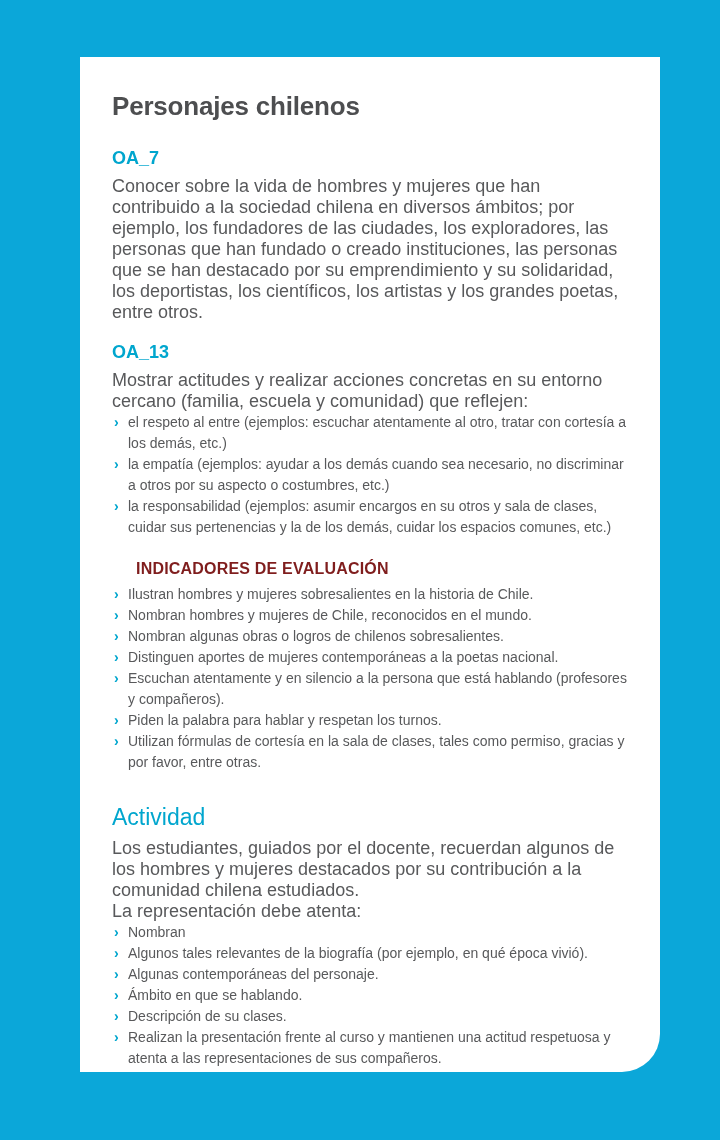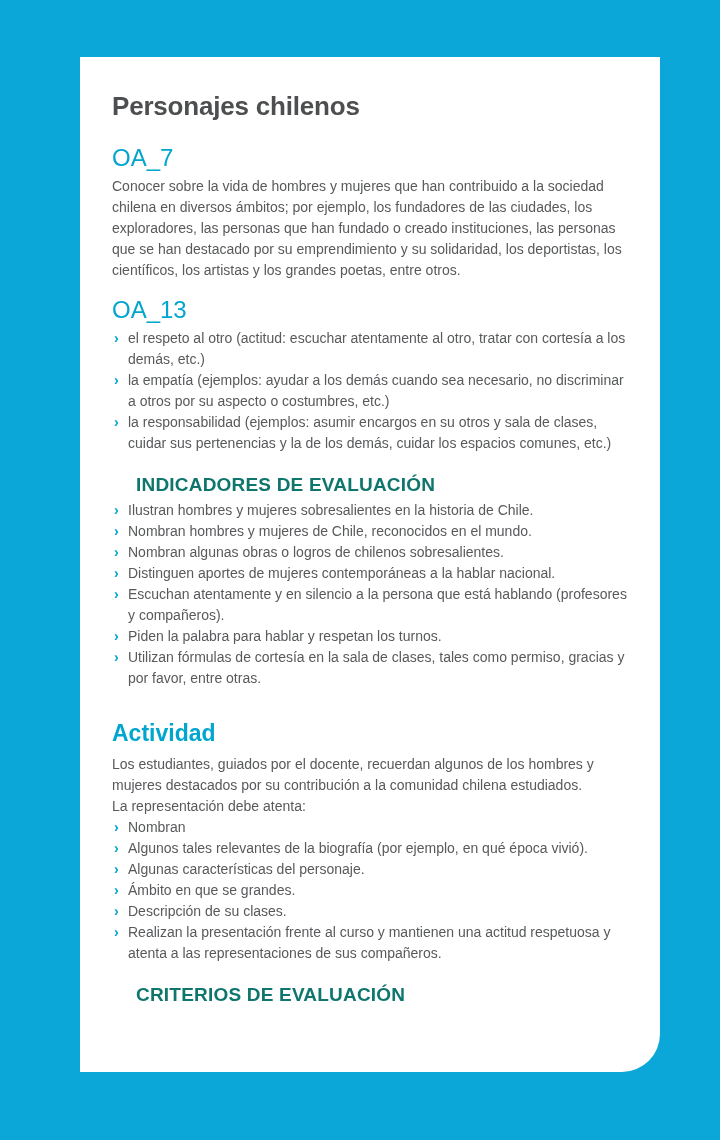--- a/index.html
+++ b/index.html
@@ -17,34 +17,34 @@
     box-sizing: border-box;
     padding: 34px 30px 18px 32px;
     overflow: hidden;
   }
   h1.page-title {
     font-size: 26px; line-height: 30px;
     color: #4d4e50; font-weight: bold;
     margin: 0 0 25px 0; letter-spacing: -0.2px;
   }
   h2.oa-heading {
-    color: #00a6ce; font-size: 24px; line-height: 24px;
-    font-weight: normal; margin: 17px 0 6px 0;
+    color: #00a6ce; font-size: 18px; line-height: 24px;
+    font-weight: bold; margin: 17px 0 6px 0;
   }
   section.first h2.oa-heading { margin-top: 0; }
   h2.activity-heading {
     color: #00a6ce; font-size: 23px; line-height: 27px;
-    font-weight: bold; margin: 31px 0 7px 0;
+    font-weight: normal; margin: 31px 0 7px 0;
   }
   h3.sub-heading {
-    color: #0f766e; font-size: 19px; line-height: 17px;
+    color: #7f1d1d; font-size: 16px; line-height: 17px;
     font-weight: bold; margin: 22px 0 7px 0; letter-spacing: 0.2px; padding-left: 24px;
   }
   p.body-text {
-    font-size: 14px; line-height: 21px;
+    font-size: 18px; line-height: 21px;
     color: #58595b; margin: 0;
   }
   ul.bullets {
     list-style: none; margin: 0; padding: 0;
     font-size: 14px; line-height: 21px; color: #58595b;
   }
   ul.bullets li { display: flex; }
   .chev {
     color: #00a6ce; font-weight: bold;
     flex: 0 0 16px; width: 16px;
@@ -59,24 +59,25 @@
 
   <h1 class="page-title">Personajes chilenos</h1>
 
   <section class="first">
     <h2 class="oa-heading">OA_7</h2>
     <p class="body-text">Conocer sobre la vida de hombres y mujeres que han contribuido a la sociedad chilena en diversos ámbitos; por ejemplo, los fundadores de las ciudades, los exploradores, las personas que han fundado o creado instituciones, las personas que se han destacado por su emprendimiento y su solidaridad, los deportistas, los científicos, los artistas y los grandes poetas, entre otros.</p>
   </section>
 
   <section>
     <h2 class="oa-heading">OA_13</h2>
+    <p class="body-text">Mostrar actitudes y realizar acciones concretas en su entorno cercano (familia, escuela y comunidad) que reflejen:</p>
     <ul class="bullets">
       <li>
           <span class="chev">›</span>
-          <span class="btext">el respeto al otro (actitud: escuchar atentamente al otro, tratar con cortesía a los demás, etc.)</span>
+          <span class="btext">el respeto al entre (ejemplos: escuchar atentamente al otro, tratar con cortesía a los demás, etc.)</span>
         </li>
       <li>
           <span class="chev">›</span>
           <span class="btext">la empatía (ejemplos: ayudar a los demás cuando sea necesario, no discriminar a otros por su aspecto o costumbres, etc.)</span>
         </li>
       <li>
           <span class="chev">›</span>
           <span class="btext">la responsabilidad (ejemplos: asumir encargos en su otros y sala de clases, cuidar sus pertenencias y la de los demás, cuidar los espacios comunes, etc.)</span>
         </li>
     </ul>
@@ -92,21 +93,21 @@
       <li>
           <span class="chev">›</span>
           <span class="btext">Nombran hombres y mujeres de Chile, reconocidos en el mundo.</span>
         </li>
       <li>
           <span class="chev">›</span>
           <span class="btext">Nombran algunas obras o logros de chilenos sobresalientes.</span>
         </li>
       <li>
           <span class="chev">›</span>
-          <span class="btext">Distinguen aportes de mujeres contemporáneas a la hablar nacional.</span>
+          <span class="btext">Distinguen aportes de mujeres contemporáneas a la poetas nacional.</span>
         </li>
       <li>
           <span class="chev">›</span>
           <span class="btext">Escuchan atentamente y en silencio a la persona que está hablando (profesores y compañeros).</span>
         </li>
       <li>
           <span class="chev">›</span>
           <span class="btext">Piden la palabra para hablar y respetan los turnos.</span>
         </li>
       <li>
@@ -124,25 +125,25 @@
       <li>
           <span class="chev">›</span>
           <span class="btext">Nombran</span>
         </li>
       <li>
           <span class="chev">›</span>
           <span class="btext">Algunos tales relevantes de la biografía (por ejemplo, en qué época vivió).</span>
         </li>
       <li>
           <span class="chev">›</span>
-          <span class="btext">Algunas características del personaje.</span>
+          <span class="btext">Algunas contemporáneas del personaje.</span>
         </li>
       <li>
           <span class="chev">›</span>
-          <span class="btext">Ámbito en que se grandes.</span>
+          <span class="btext">Ámbito en que se hablando.</span>
         </li>
       <li>
           <span class="chev">›</span>
           <span class="btext">Descripción de su clases.</span>
         </li>
       <li>
           <span class="chev">›</span>
           <span class="btext">Realizan la presentación frente al curso y mantienen una actitud respetuosa y atenta a las representaciones de sus compañeros.</span>
         </li>
     </ul>

